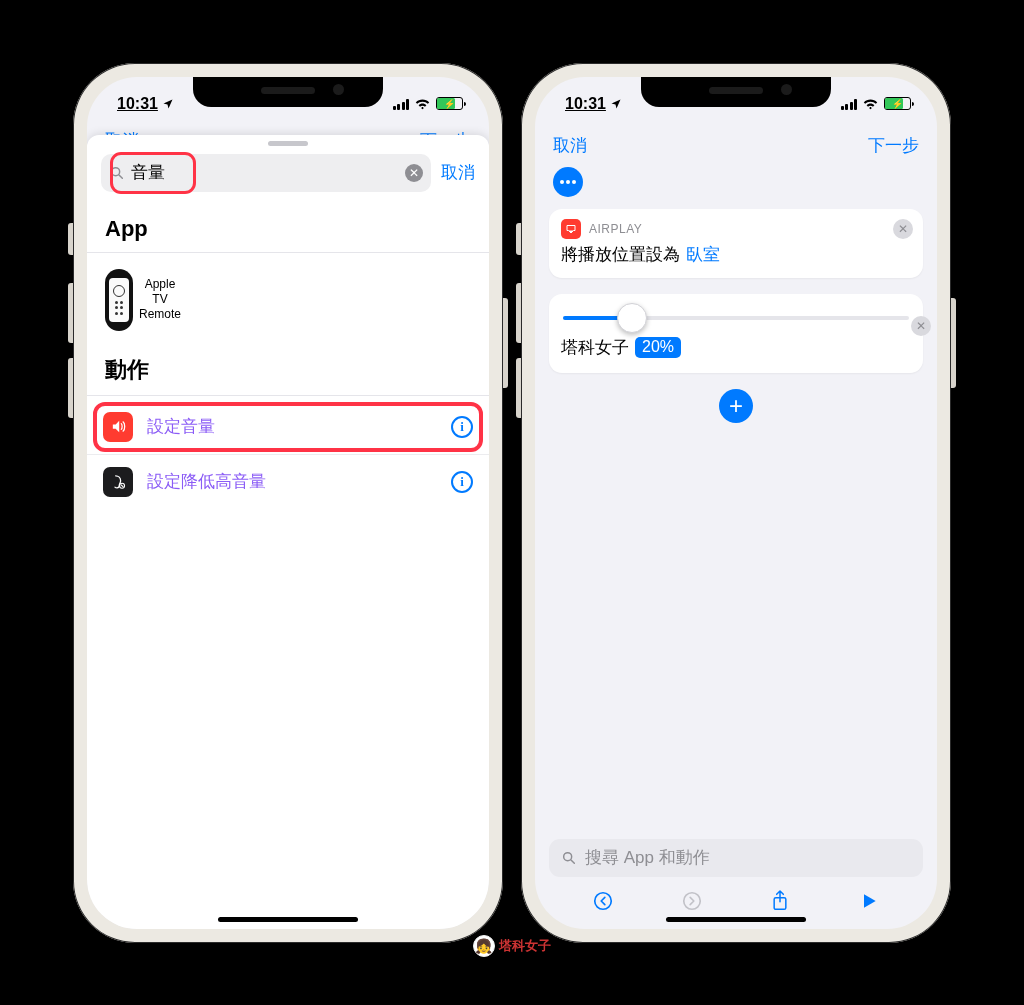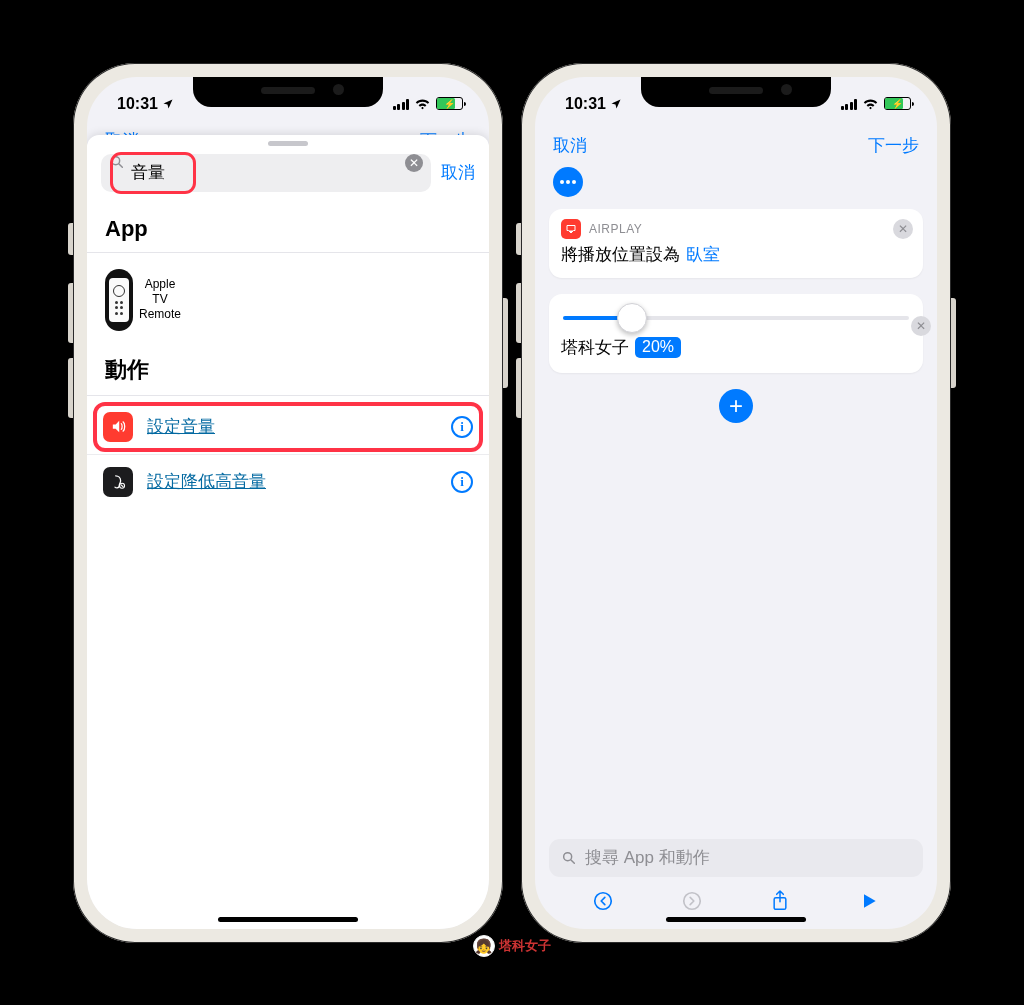--- a/index.html
+++ b/index.html
@@ -54,21 +54,21 @@
     content:""; position:absolute; left:calc(50% + 45px); top:7px;
     width:11px; height:11px; border-radius:50%; background:#1b1b1b;
   }
 
   
   .statusbar {
     height: 46px; display:flex; align-items:center; justify-content:space-between;
     padding: 8px 26px 0 30px; font-size:16px; font-weight:600; color:#000;
     position:relative; z-index:10;
   }
-  .statusbar .time { display:flex; align-items:center; gap:4px;}
+  .statusbar .time { display:flex; align-items:center; gap:4px;text-decoration:underline;}
   .locsvg { width:12px; height:12px; }
   .status-right { display:flex; align-items:center; gap:5px; }
   .sigbars { display:flex; align-items:flex-end; gap:1.5px; height:12px;}
   .sigbars span { width:3px; background:#000; border-radius:1px;}
   .sigbars span:nth-child(1){height:4px;} .sigbars span:nth-child(2){height:6px;}
   .sigbars span:nth-child(3){height:8px;} .sigbars span:nth-child(4){height:11px;}
   .wifi { width:17px; height:13px; }
   .battery { width:27px; height:13px; border:1.5px solid #000; border-radius:3px; position:relative; display:flex; align-items:center;}
   .battery::after{content:""; position:absolute; right:-3.5px; top:3.5px; width:2px; height:4px; background:#000; border-radius:0 2px 2px 0;}
   .battery .lvl { height:100%; width:70%; background:#33c759; border-radius:1.5px; margin-left:0;}
@@ -82,21 +82,21 @@
   }
   .sheet {
     position:absolute; left:0; right:0; top:58px; bottom:0;
     background:#fff; border-top-left-radius:12px; border-top-right-radius:12px;
     box-shadow:0 -1px 10px rgba(0,0,0,0.12);
     display:flex; flex-direction:column; z-index:20;
   }
   .grabber { width:40px; height:5px; background:#c7c7cc; border-radius:3px; margin:6px auto 8px; }
   .searchrow { display:flex; align-items:center; gap:10px; padding:0 14px 10px;}
   .searchbox {
-    flex:1; display:flex; gap:6px;
+    flex:1; display:flex; align-items:center; gap:6px;
     background:#eeeef0; border-radius:10px; height:38px; padding:0 8px;
     position:relative;
   }
   .searchbox .mag { color:#8e8e93; font-size:16px;}
   .searchbox input {
     flex:1; border:none; background:transparent; font-size:17px; outline:none;
     font-family:inherit;
   }
   .searchbox .clear {
     width:18px; height:18px; border-radius:50%; background:#8e8e93;
@@ -134,21 +134,21 @@
     display:flex; align-items:center; gap:14px; padding:12px 16px;
     position:relative;
   }
   .action-row + .action-row { border-top:1px solid #ececef; }
   .action-icon {
     width:30px; height:30px; border-radius:7px; display:flex; align-items:center; justify-content:center;
     flex-shrink:0;
   }
   .ic-volume { background:#ff3b30; color:#fff; }
   .ic-reduce { background:#1c1c1e; color:#fff; }
-  .action-title { flex:1; font-size:17px; color:#0369a1;text-decoration:underline; }
+  .action-title { flex:1; font-size:17px; color:#8b5cf6; }
   .info-circle {
     width:22px; height:22px; border:2px solid #007aff; border-radius:50%;
     color:#007aff; display:flex; align-items:center; justify-content:center;
     font-size:13px; font-weight:700; font-family:Georgia, serif;
   }
   .row-redbox {
     position:absolute; left:6px; right:6px; top:2px; bottom:2px;
     border:4px solid #ff3346; border-radius:12px; pointer-events:none;
   }
 

